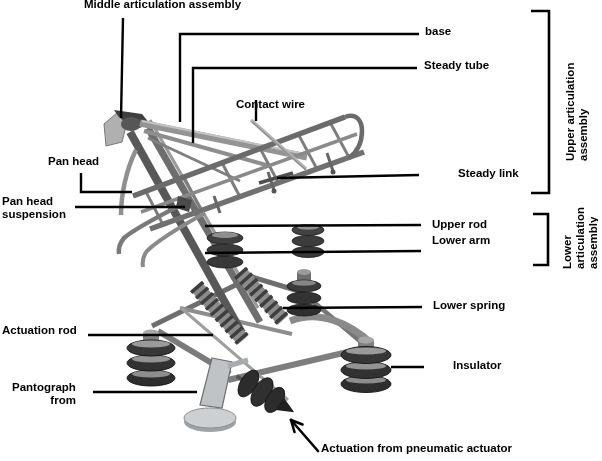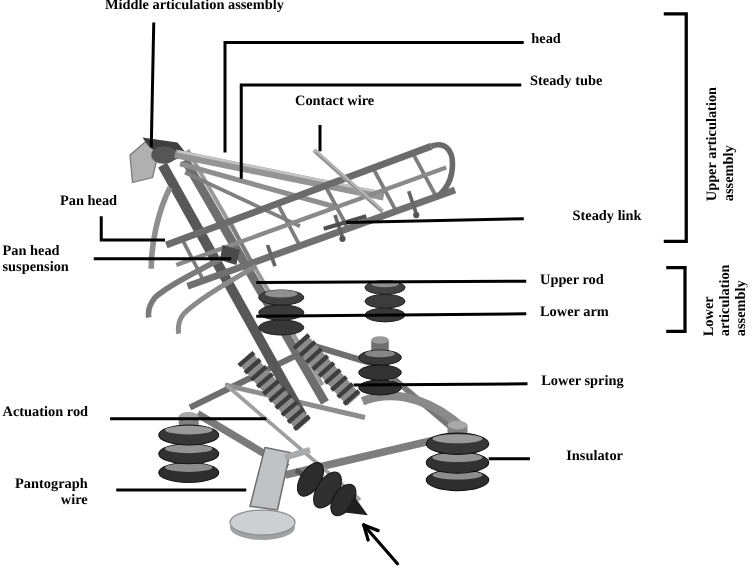--- a/index.html
+++ b/index.html
@@ -1,20 +1,20 @@
 <!DOCTYPE html>
 <html style="--ink: #000000; --background: #ffffff;"><head>
 <meta charset="utf-8">
 <style>
   :root { --ink:#000000; --background:#ffffff; }
   html,body { margin:0; padding:0; background:#fff; }
   .stage {
     position:relative; width:598px; height:461px; overflow:hidden;
     background:var(--background);
-    font-family:Liberation Serif, serif;
+    font-family:Liberation Sans, sans-serif;
   }
   .stage svg { position:absolute; left:0; top:0; }
   .label {
     position:absolute; font-weight:bold; font-size:11.5px; line-height:13px;
     color:var(--ink); white-space:nowrap;
   }
   .label span { display:block; }
   .rot { transform:rotate(-90deg); transform-origin:0 0; }
   .leader { stroke:var(--ink); stroke-width:2.4; fill:none; stroke-linecap:butt; }
   .bracket { stroke:var(--ink); stroke-width:2.6; fill:none; }
@@ -177,51 +177,52 @@
       </g>
     </g>
 
     <path class="bracket" d="M531,11 L549,11 L549,193 L531,193"></path>
     <path class="bracket" d="M533,214 L548,214 L548,265 L533,265"></path>
   </svg>
 
   <div class="label" style="left:84px; top:-2px;">Middle articulation assembly</div>
 
   <div class="label" style="left:425px; top:25px;">
-    <span>head</span>
+    <span>base</span>
   </div>
 
   <div class="label" style="left:424px; top:59px;">Steady tube</div>
 
-  <div class="label" style="left:236px; top:75px;">Contact wire</div>
+  <div class="label" style="left:236px; top:98px;">Contact wire</div>
 
   <div class="label" style="left:48px; top:155px;">Pan head</div>
 
   <div class="label" style="left:429px; top:167px;margin-left:29px;">Steady link</div>
 
   <div class="label" style="left:2px; top:195px;">
     <span>Pan head</span>
     <span>suspension</span>
   </div>
 
   <div class="label" style="left:432px; top:218px;">Upper rod</div>
 
-  <div class="label" style="left:432px; top:244px;">Lower arm</div>
+  <div class="label" style="left:432px; top:234px;">Lower arm</div>
 
   <div class="label" style="left:433px; top:299px;">Lower spring</div>
 
   <div class="label" style="left:2px; top:324px;">Actuation rod</div>
 
   <div class="label" style="left:433px; top:359px;margin-left:20px;">Insulator</div>
 
   <div class="label" style="left:12px; top:381px;text-align:right;">
     <span>Pantograph</span>
-    <span>wire</span>
-  </div>
-
+    <span>from</span>
+  </div>
+
+  <div class="label" style="left:321px; top:442px;">Actuation from pneumatic actuator</div>
 
   <div class="label rot" style="left:564px; top:161px;">
     <span>Upper articulation</span>
     <span>assembly</span>
   </div>
 
   <div class="label rot" style="left:561px; top:269px;">
     <span>Lower</span>
     <span>articulation</span>
     <span>assembly</span>

